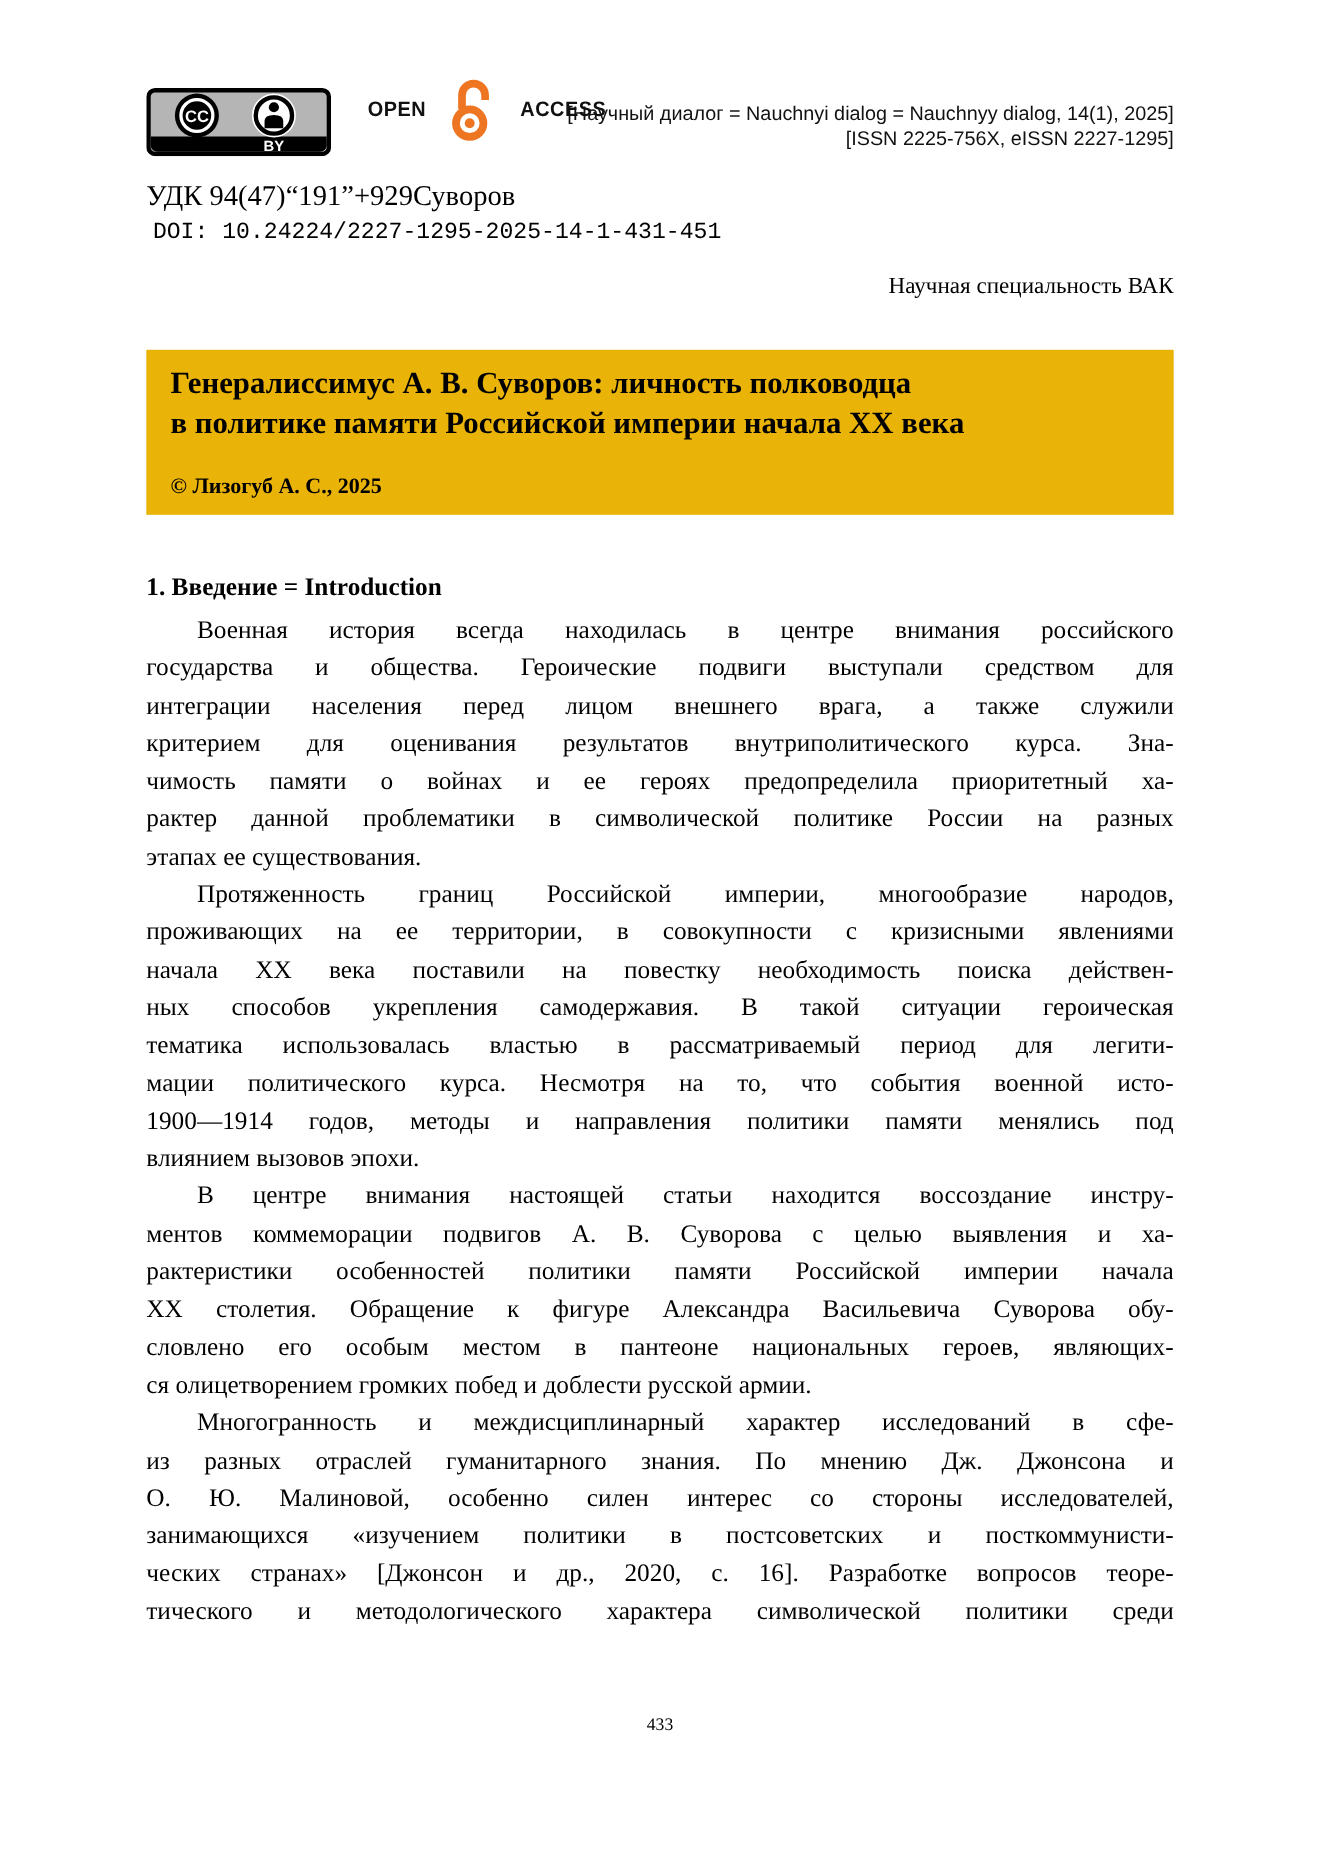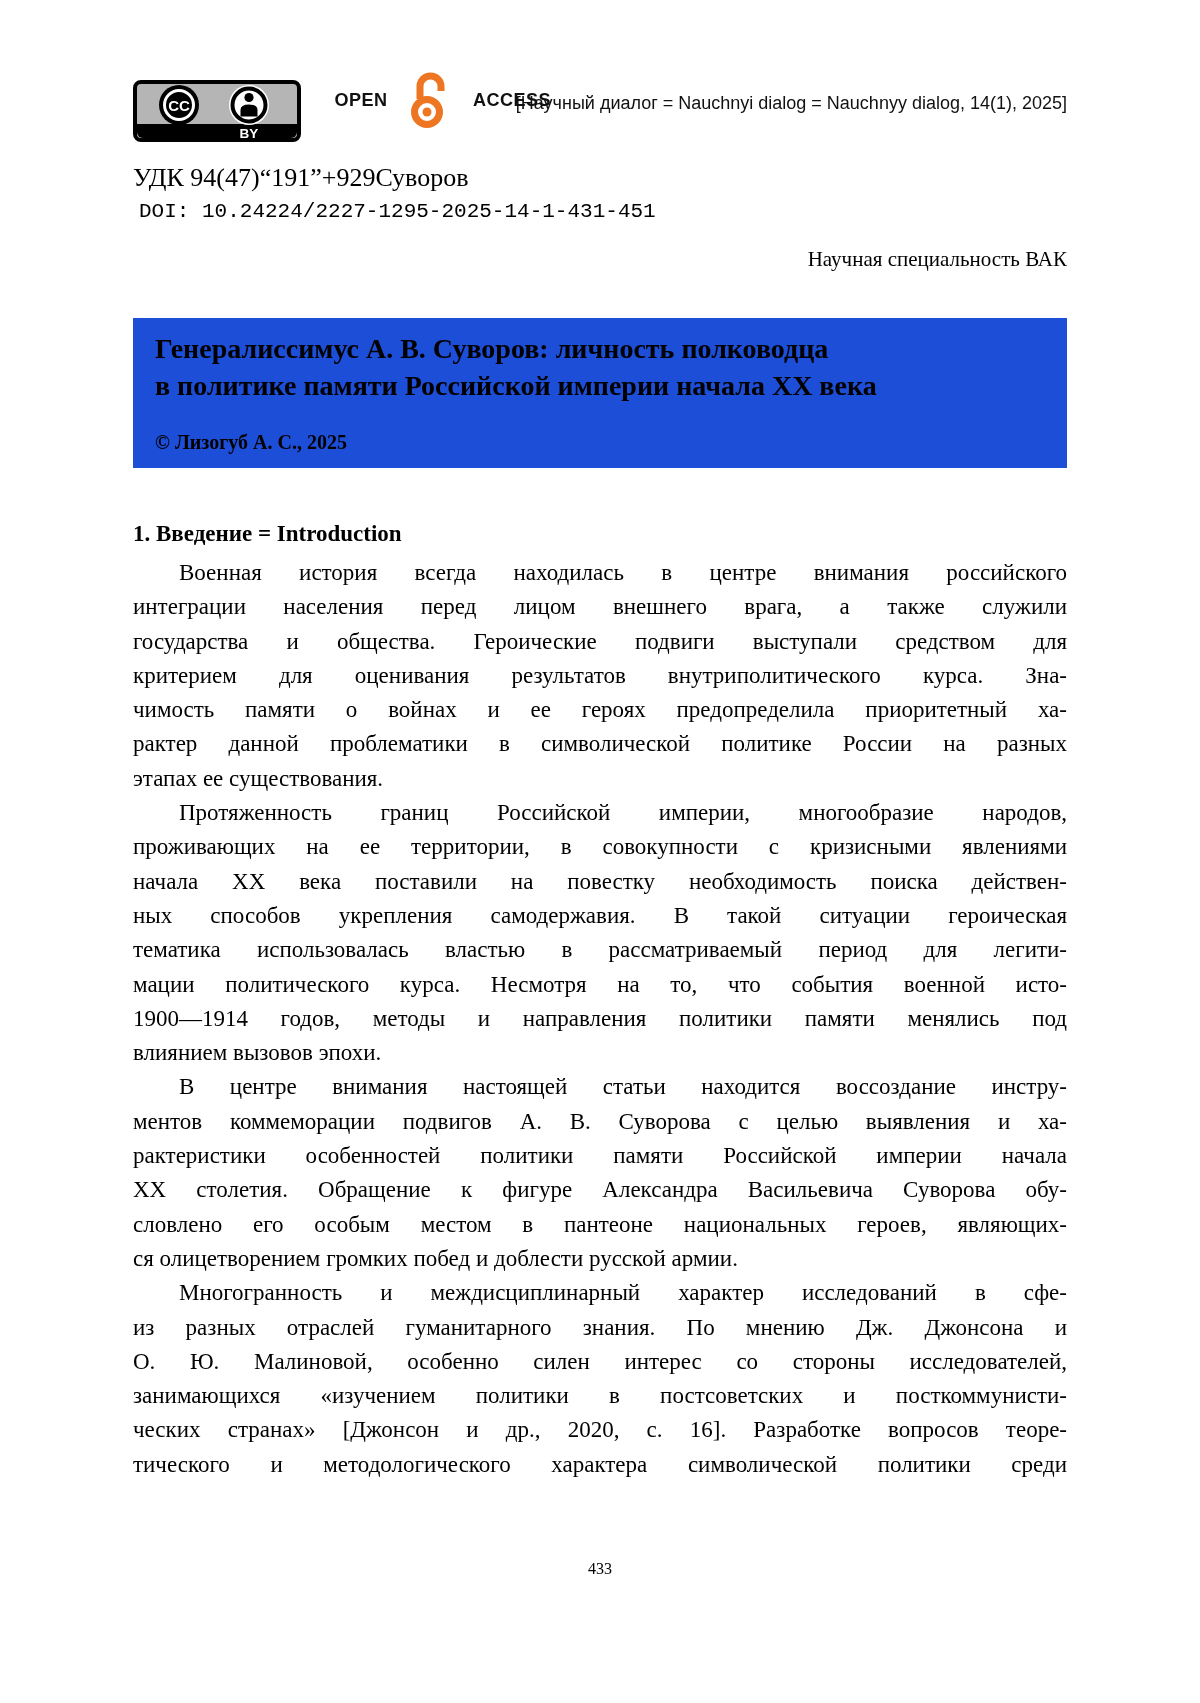--- a/index.html
+++ b/index.html
@@ -69,39 +69,40 @@
   <svg width="46" height="60" viewBox="0 0 46 60">
     <path d="M 13 29 V 16.5 a 10.5 10.5 0 0 1 21 0 v 4.5" fill="none" stroke="#ee7623" stroke-width="7"></path>
     <circle cx="20" cy="42" r="12.5" fill="#fff" stroke="#ee7623" stroke-width="7"></circle>
     <circle cx="20" cy="42" r="4.5" fill="#ee7623"></circle>
   </svg>
   <span class="oa-word">ACCESS</span>
 </div>
 
 <div class="abs journal">
   <div>[Научный диалог = Nauchnyi dialog = Nauchnyy dialog, 14(1), 2025]</div>
+  <div>[ISSN 2225-756X, eISSN 2227-1295]</div>
 </div>
 
 <div class="abs udc">УДК 94(47)“191”+929Суворов</div>
 <div class="abs doi">DOI: 10.24224/2227-1295-2025-14-1-431-451</div>
 <div class="abs vak">
   <div>Научная специальность ВАК</div>
 </div>
 
-<div class="abs title-box" style="background: #1d4ed8;">
+<div class="abs title-box" style="background: #eab308;">
   <div class="title-line">Генералиссимус А. В. Суворов: личность полководца</div>
   <div class="title-line">в политике памяти Российской империи начала XX века</div>
   <div class="copyright">© Лизогуб А. С., 2025</div>
 </div>
 
 <div class="abs section-heading">1. Введение = Introduction</div>
 <div class="abs article-body">
     <div class="body-line first">Военная история всегда находилась в центре внимания российского</div>
+    <div class="body-line">государства и общества. Героические подвиги выступали средством для</div>
     <div class="body-line">интеграции населения перед лицом внешнего врага, а также служили</div>
-    <div class="body-line">государства и общества. Героические подвиги выступали средством для</div>
     <div class="body-line">критерием для оценивания результатов внутриполитического курса. Зна-</div>
     <div class="body-line">чимость памяти о войнах и ее героях предопределила приоритетный ха-</div>
     <div class="body-line">рактер данной проблематики в символической политике России на разных</div>
     <div class="body-line plast">этапах ее существования.</div>
     <div class="body-line first">Протяженность границ Российской империи, многообразие народов,</div>
     <div class="body-line">проживающих на ее территории, в совокупности с кризисными явлениями</div>
     <div class="body-line">начала XX века поставили на повестку необходимость поиска действен-</div>
     <div class="body-line">ных способов укрепления самодержавия. В такой ситуации героическая</div>
     <div class="body-line">тематика использовалась властью в рассматриваемый период для легити-</div>
     <div class="body-line">мации политического курса. Несмотря на то, что события военной исто-</div>

